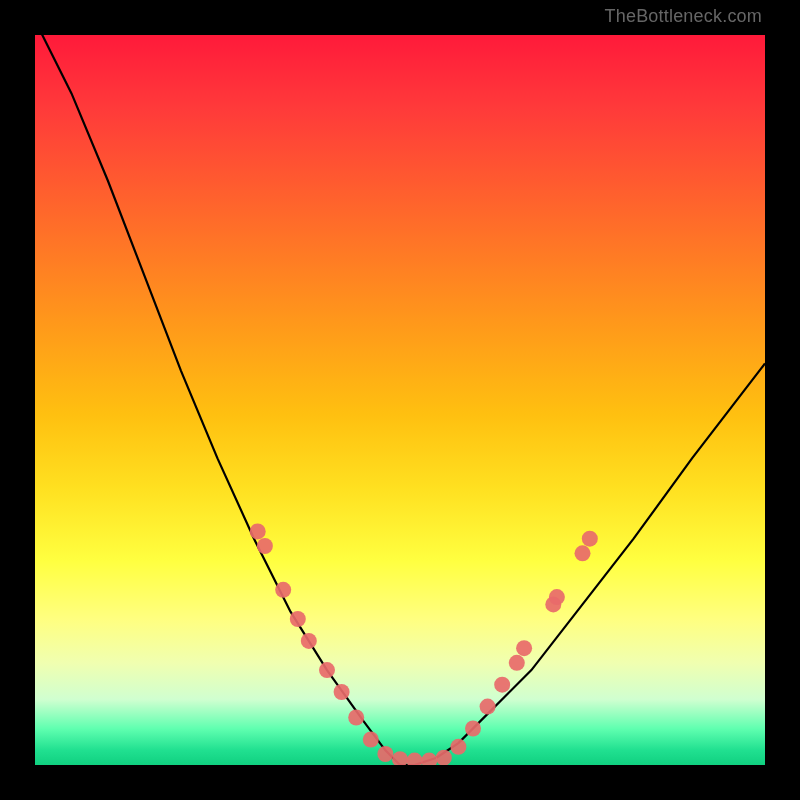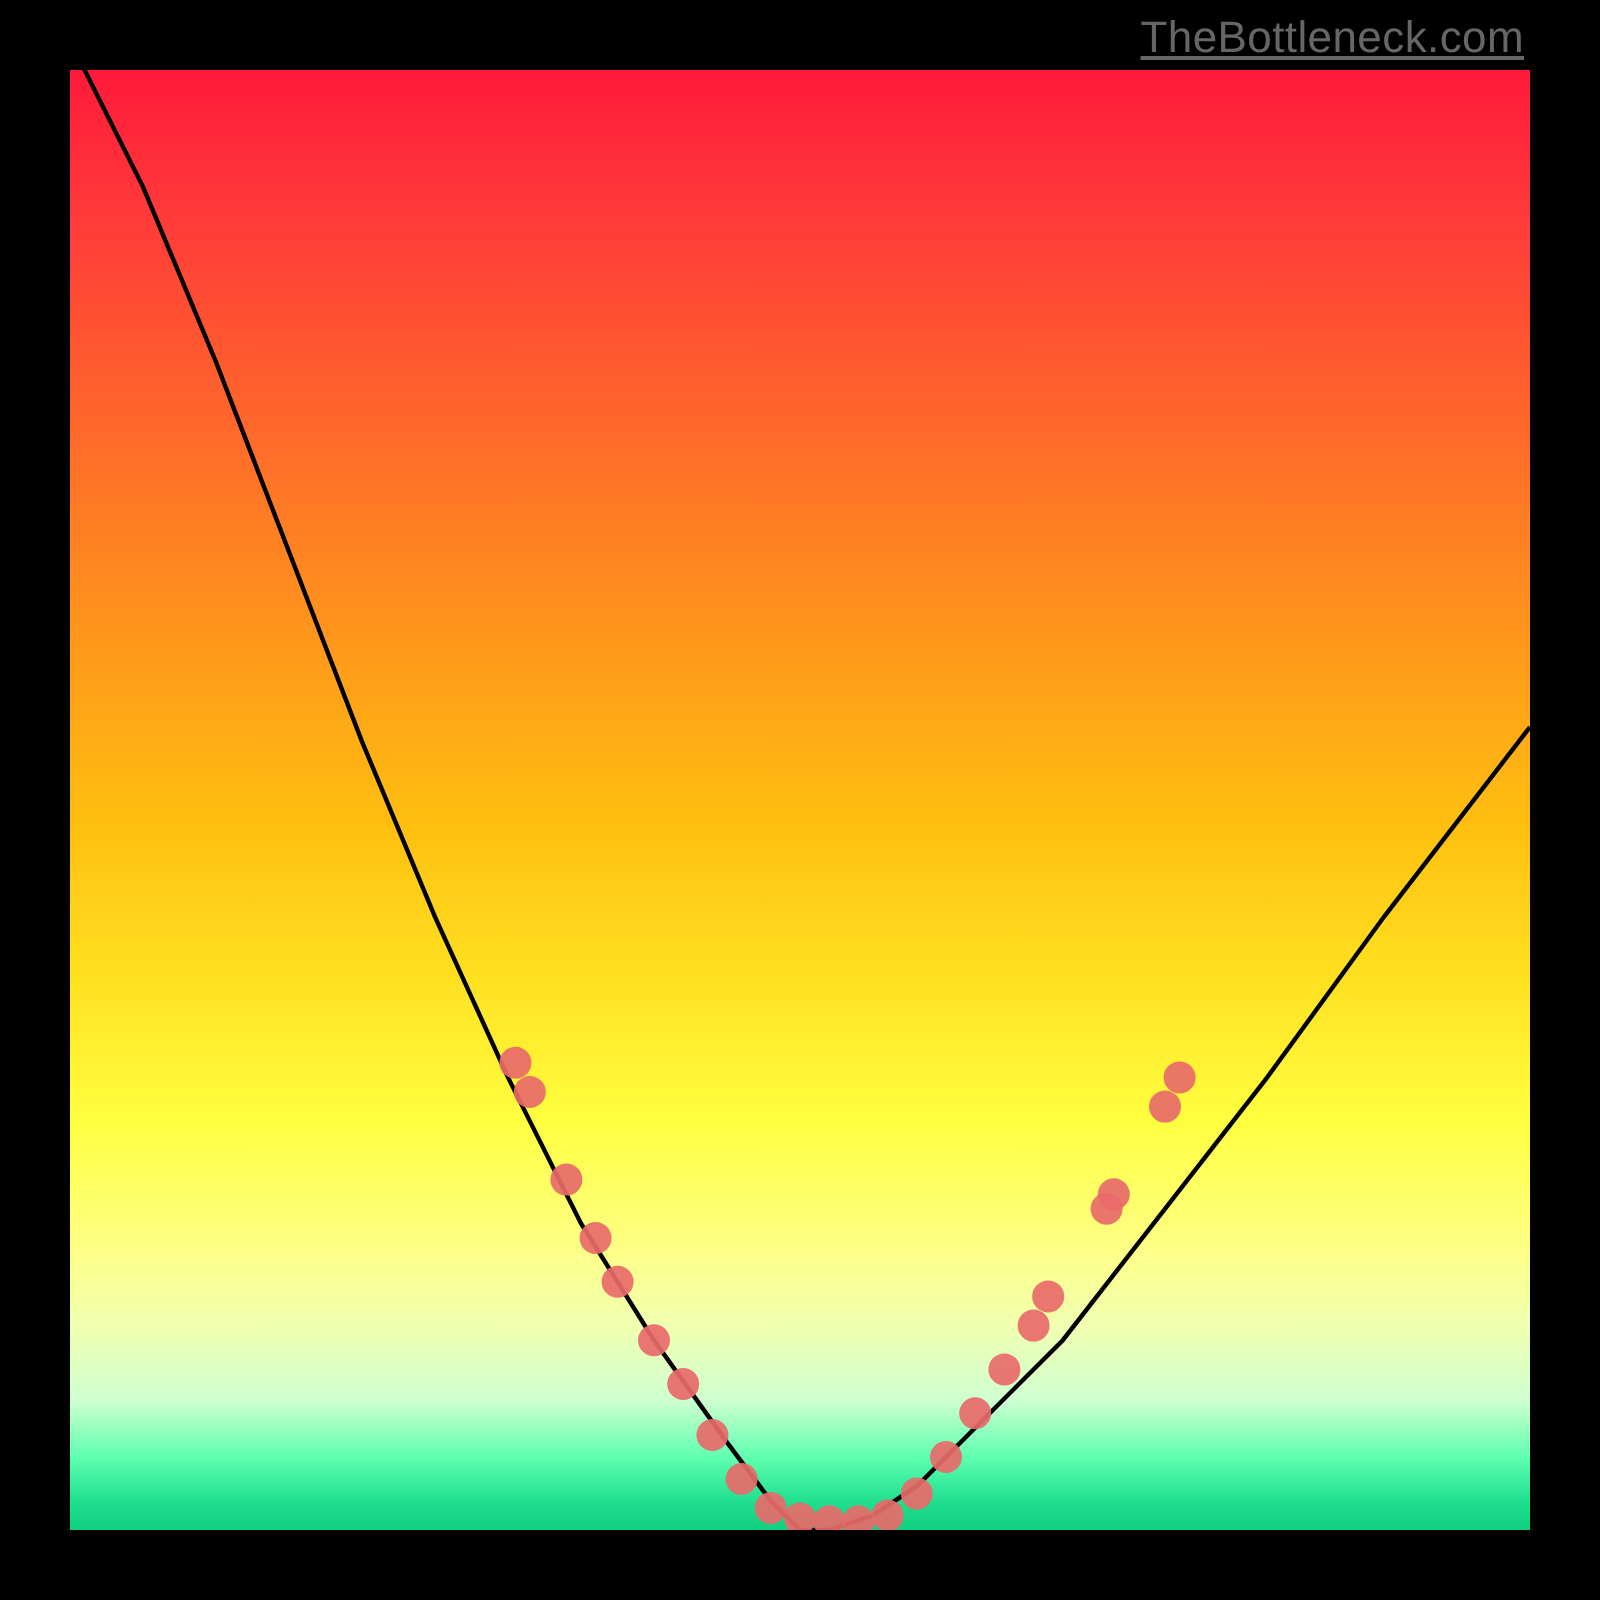--- a/index.html
+++ b/index.html
@@ -36,24 +36,23 @@
       #60ffb0 95%,
       #20e090 98%,
       #10d080 100%
     );
   }
   .attribution {
     position: absolute;
     right: 38px;
     top: 6px;
     color: #666;
-    font-size: 22px;
+    font-size: 18px;
     font-weight: 500;
     letter-spacing: 0.2px;
-    text-decoration: underline;
   }
   svg.overlay {
     position: absolute;
     left: 0;
     top: 0;
     width: 730px;
     height: 730px;
   }
 </style>
 </head>

